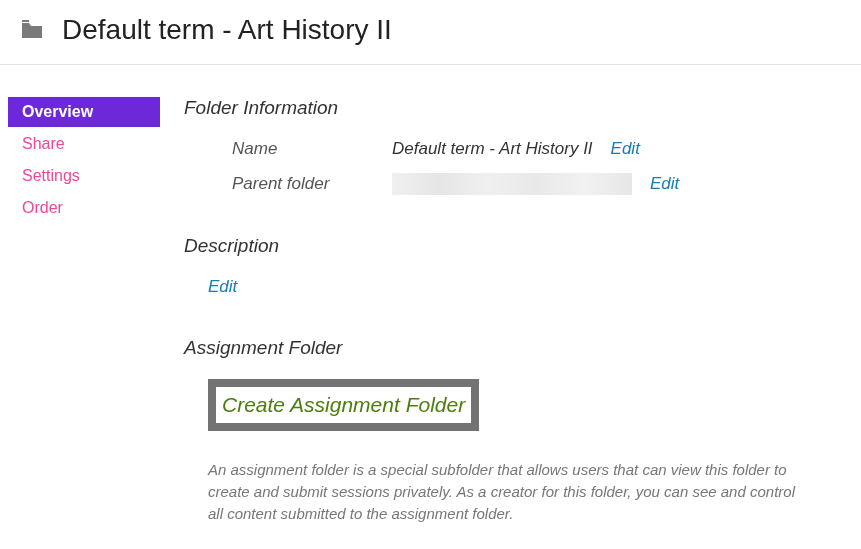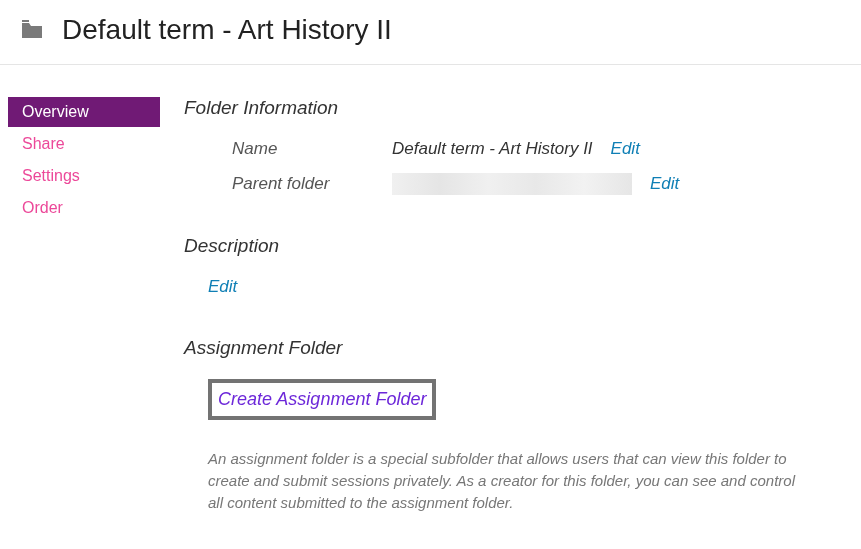--- a/index.html
+++ b/index.html
@@ -41,23 +41,23 @@
       padding-left: 8px;
     }
     .sidebar-item {
       padding: 6px 14px;
       font-size: 16px;
       color: #ec4899;
       cursor: pointer;
       margin-bottom: 2px;
     }
     .sidebar-item.active {
-      background: #701a75;
+      background: #6d28d9;
       color: #fff;
-      font-weight: 400;
+      font-weight: 700;
     }
     .main {
       flex: 1;
       padding-left: 24px;
       padding-right: 30px;
       font-style: italic;
     }
     .section-heading {
       font-size: 19px;
       color: #333;
@@ -101,25 +101,25 @@
       margin-top: 20px;
     }
     .desc-edit .edit-link {
       margin-left: 0;
     }
     .assignment-link-wrap {
       padding-left: 24px;
       margin-top: 14px;
     }
     .assignment-link {
-      color: #6d28d9;
-      font-size: 18px;
+      color: #4d7c0f;
+      font-size: 21px;
       cursor: pointer;
       padding: 6px 6px;
-      border: 4px solid #737373;
+      border: 8px solid #737373;
       display: inline-block;
     }
     .assignment-desc {
       padding-left: 24px;
       margin-top: 28px;
       color: #777;
       font-size: 15px;
       line-height: 1.45;
       max-width: 630px;
     }

